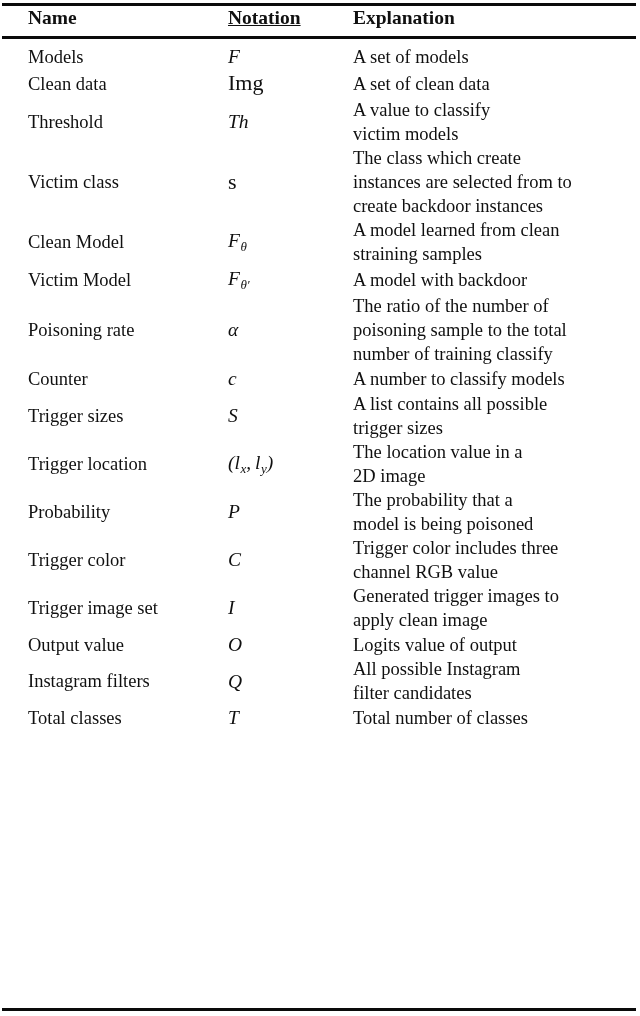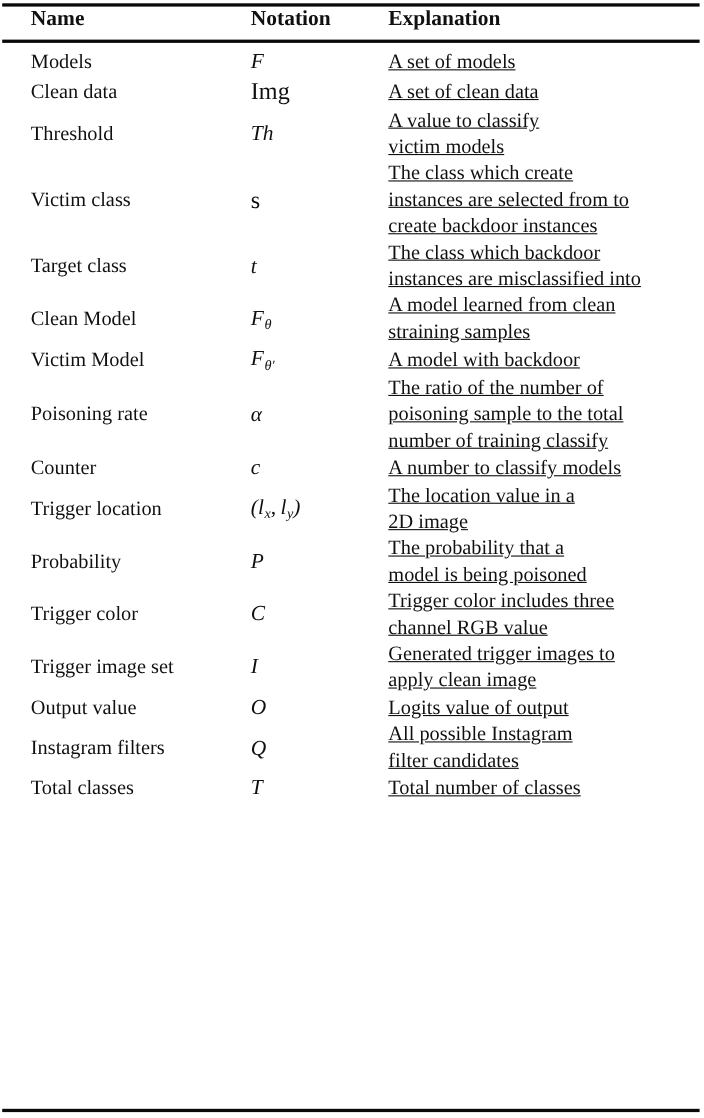--- a/index.html
+++ b/index.html
@@ -50,21 +50,21 @@
   thead th {
     font-weight: bold;
     font-size: 19.5px;
     text-align: left;
     vertical-align: middle;
     padding: 0;
     height: 36px;
     line-height: 36px;
   }
   th.h-name { padding-left: 28px; }
-  th.h-nota { padding-left: 28px; }
+  th.h-nota { padding-left: 28px; text-decoration: underline; }
   th.h-expl { padding-left: 28px; }
 
   tbody tr td {
     vertical-align: middle;
     padding: 0;
     font-size: 18.5px;
     line-height: 1.30;
   }
 
   
@@ -77,21 +77,20 @@
   }
   td.notation {
     padding-left: 28px;
     padding-right: 4px;
     white-space: nowrap;
     font-size: 18.5px;
   }
   td.expl {
     padding-left: 28px;
     padding-right: 10px;
-    text-decoration: underline;
   }
 
   
   tbody td { padding-top: 9px; padding-bottom: 9px; }
 
   
   .mi {
     font-family: "Liberation Serif", "DejaVu Serif", serif;
     font-style: italic;
     font-size: 19.5px;
@@ -161,28 +160,20 @@
         <tr>
           <td class="name">Victim class</td>
           <td class="notation"><span class="mi mup">s</span></td>
           <td class="expl">
             <span class="expl-line">The class which create</span>
             <span class="expl-line">instances are selected from to</span>
             <span class="expl-line">create backdoor instances</span>
           </td>
         </tr>
         <tr>
-          <td class="name">Target class</td>
-          <td class="notation"><span class="mi">t</span></td>
-          <td class="expl">
-            <span class="expl-line">The class which backdoor</span>
-            <span class="expl-line">instances are misclassified into</span>
-          </td>
-        </tr>
-        <tr>
           <td class="name">Clean Model</td>
           <td class="notation"><span class="mi">F<span class="sub">θ</span></span></td>
           <td class="expl">
             <span class="expl-line">A model learned from clean</span>
             <span class="expl-line">straining samples</span>
           </td>
         </tr>
         <tr>
           <td class="name">Victim Model</td>
           <td class="notation"><span class="mi">F<span class="sub">θ′</span></span></td>
@@ -200,20 +191,28 @@
           </td>
         </tr>
         <tr>
           <td class="name">Counter</td>
           <td class="notation"><span class="mi">c</span></td>
           <td class="expl">
             <span class="expl-line">A number to classify models</span>
           </td>
         </tr>
         <tr>
+          <td class="name">Trigger sizes</td>
+          <td class="notation"><span class="mi">S</span></td>
+          <td class="expl">
+            <span class="expl-line">A list contains all possible</span>
+            <span class="expl-line">trigger sizes</span>
+          </td>
+        </tr>
+        <tr>
           <td class="name">Trigger location</td>
           <td class="notation"><span class="paren">(</span><span class="mi">l<span class="sub">x</span></span><span class="mi">, </span><span class="mi">l<span class="sub">y</span></span><span class="paren">)</span></td>
           <td class="expl">
             <span class="expl-line">The location value in a</span>
             <span class="expl-line">2D image</span>
           </td>
         </tr>
         <tr>
           <td class="name">Probability</td>
           <td class="notation"><span class="mi">P</span></td>

